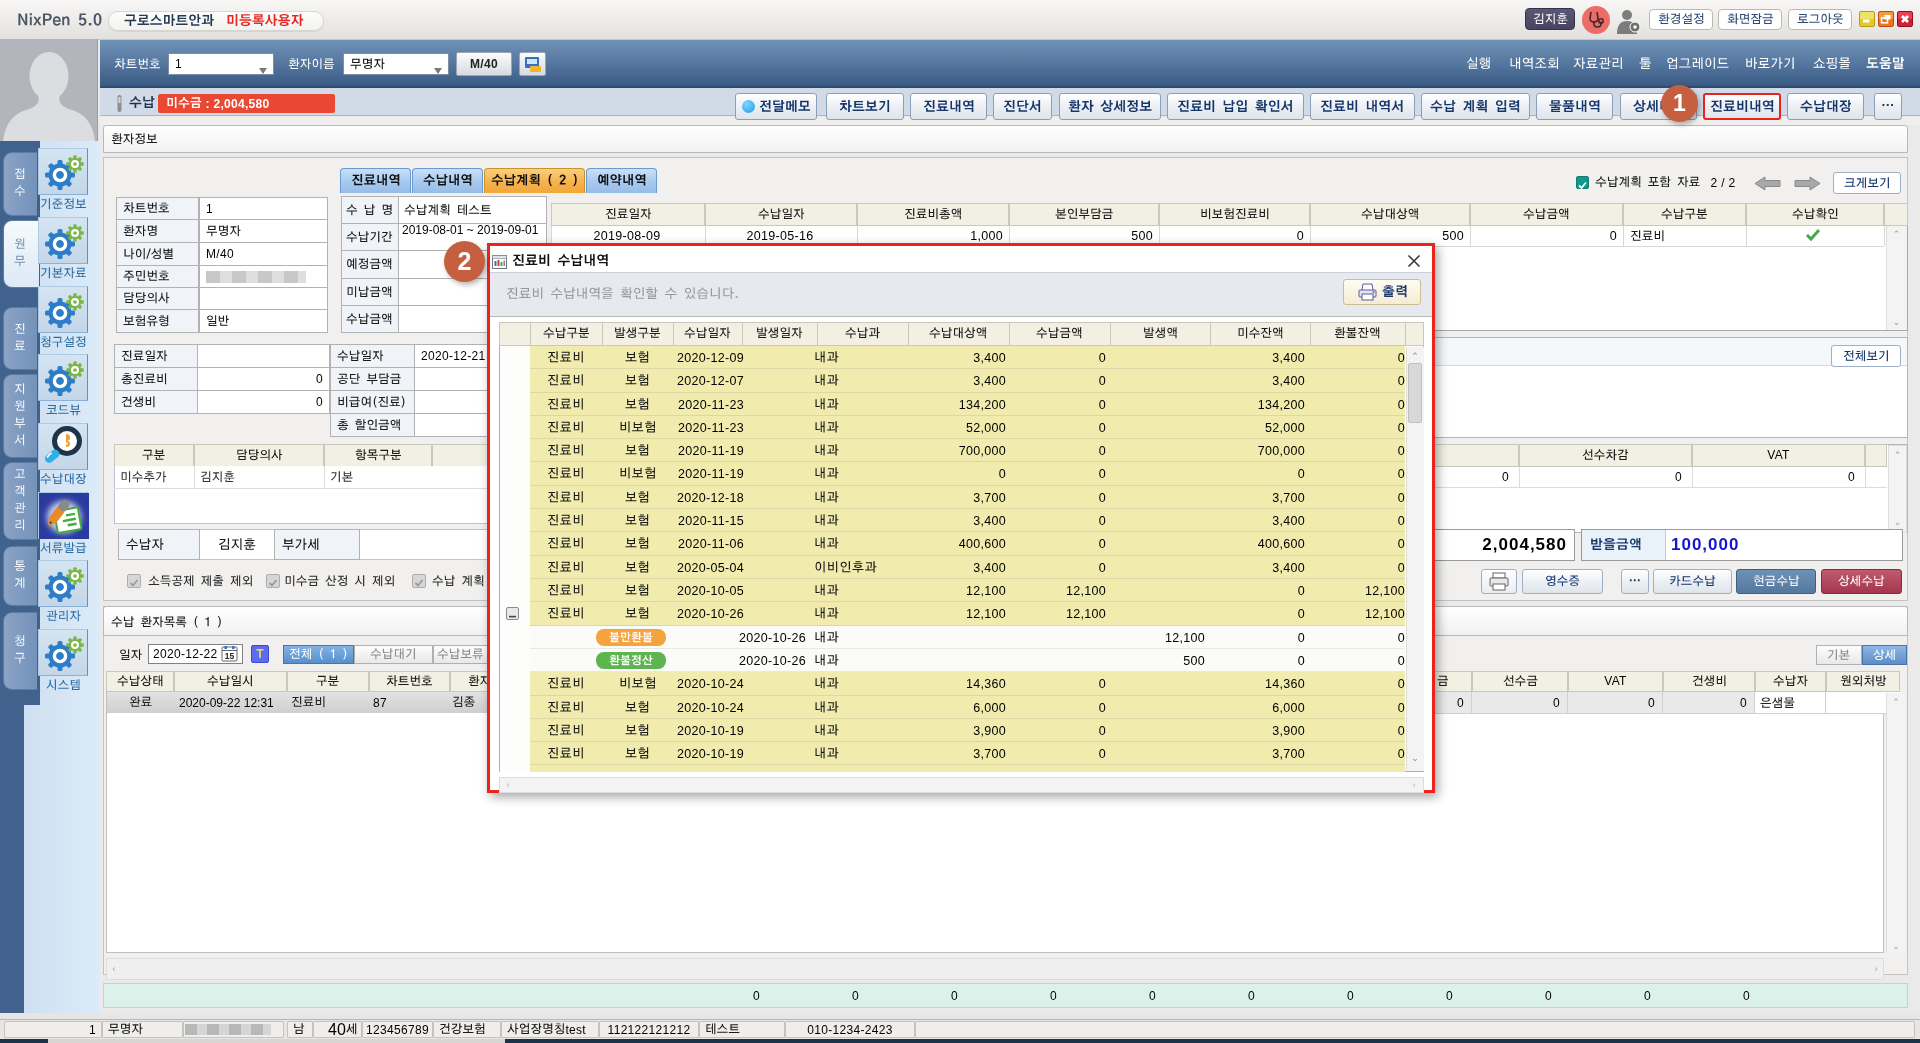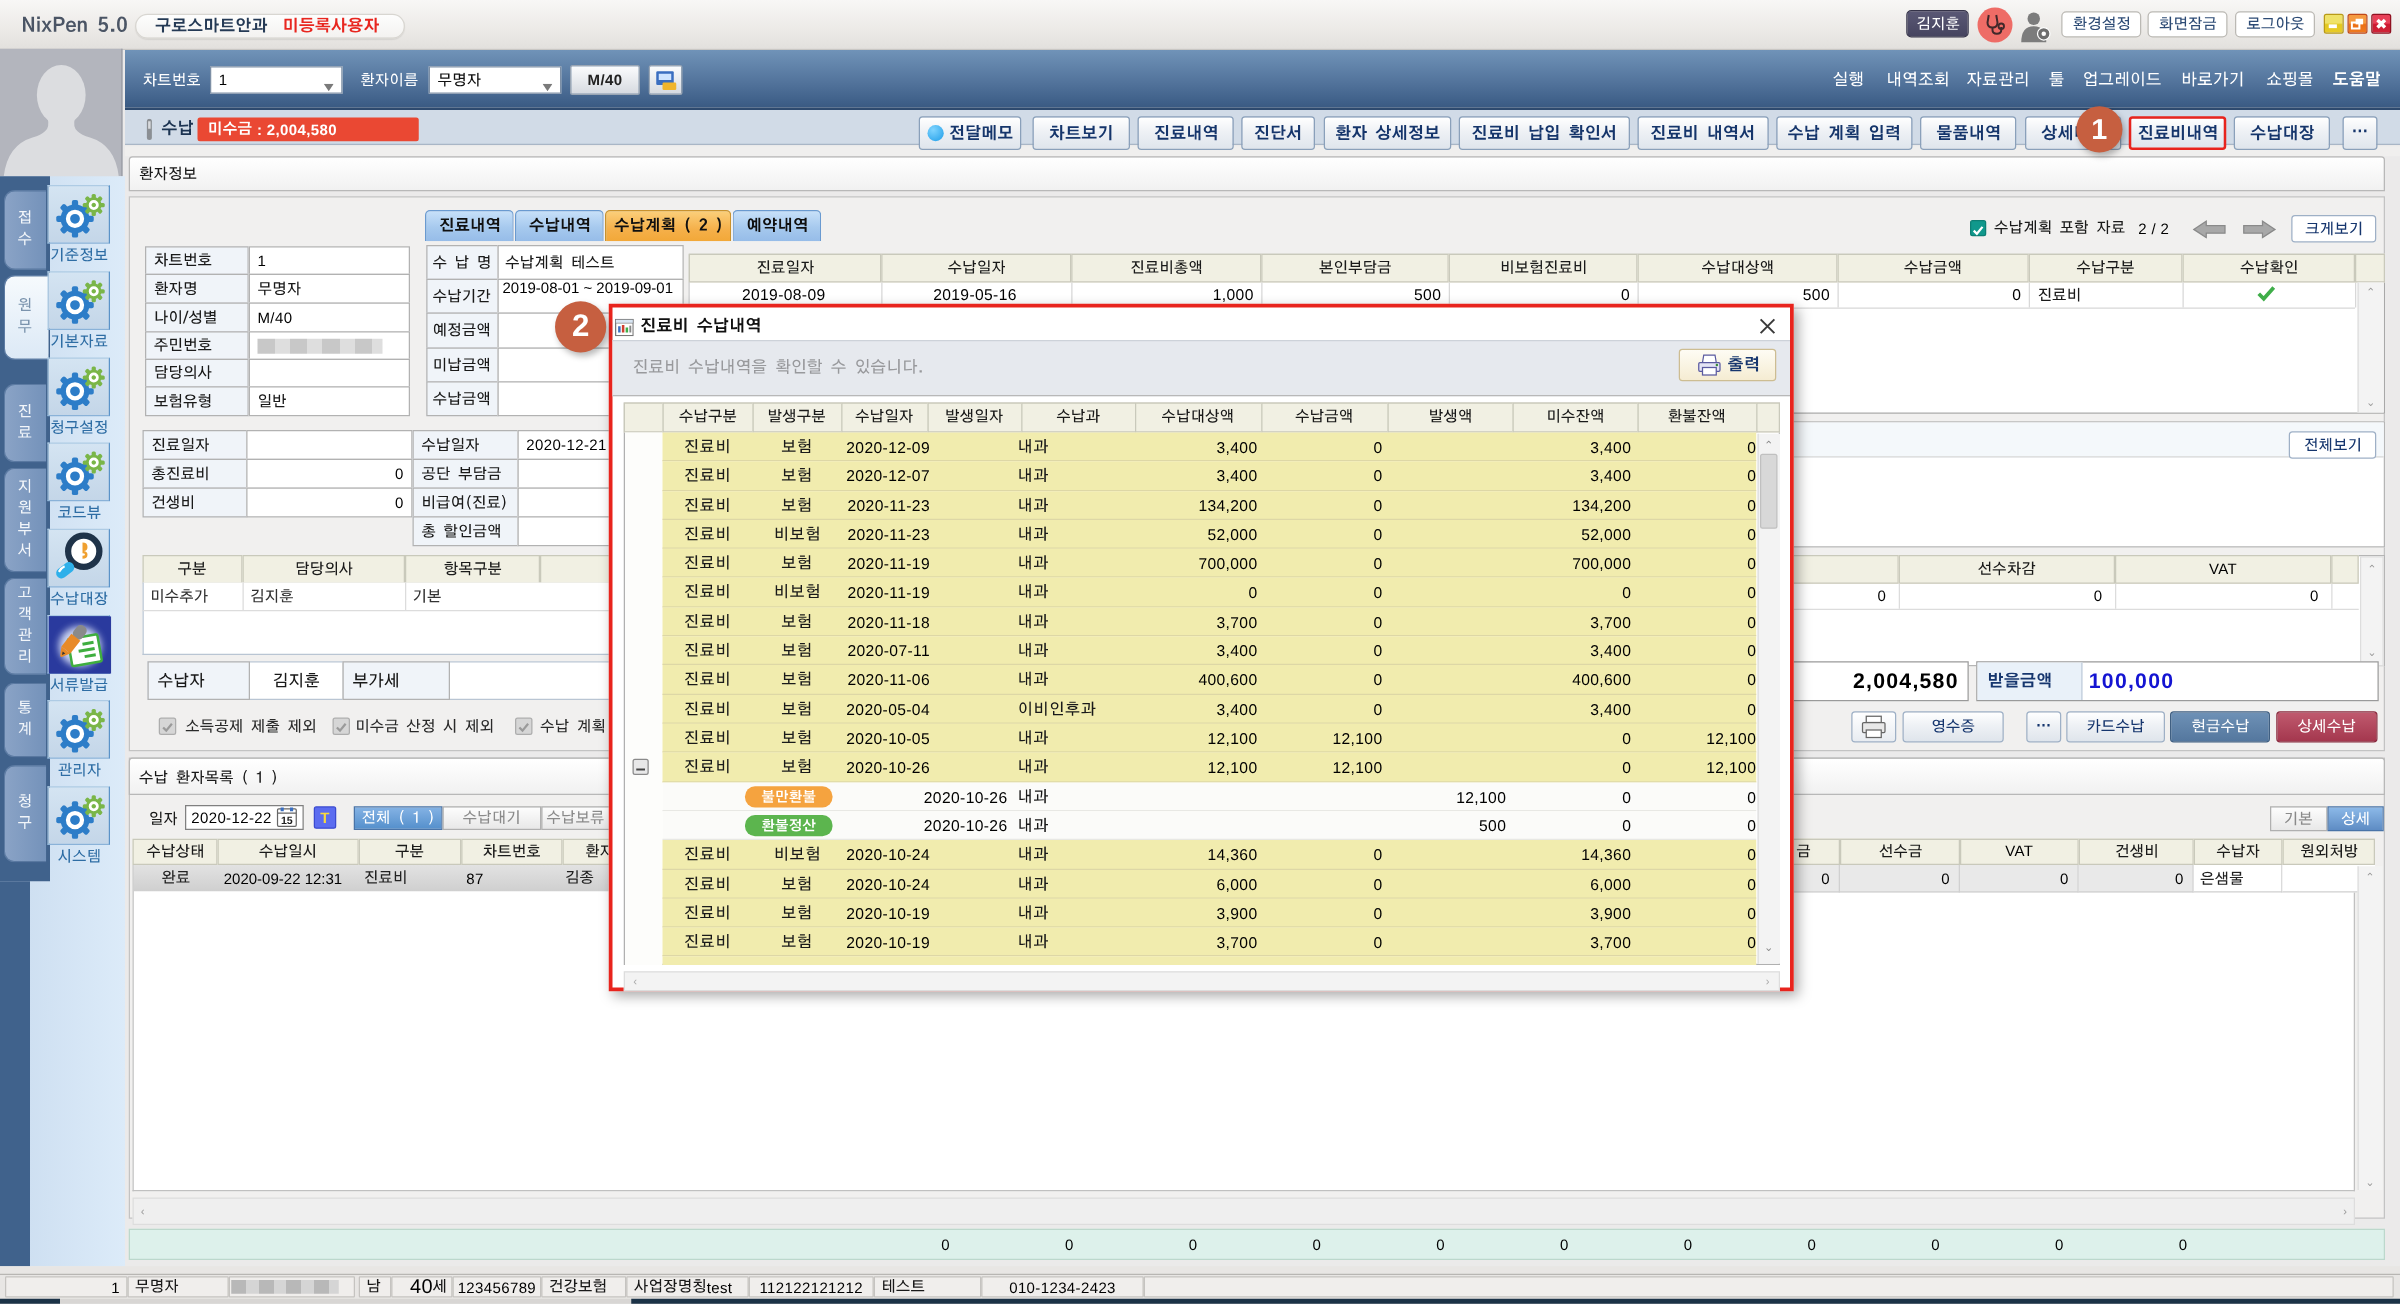--- a/index.html
+++ b/index.html
@@ -2717,21 +2717,21 @@
     <svg class="k" style="width:38.0px;height:13.2px;" viewBox="0 -84 304 106" fill="#1a1a1a">
       <use href="#s134"></use>
     </svg>
   </div>
 <div class="ab" style="left:602px;top:486px;width:71px;height:23px;display:flex;align-items:center;justify-content:center;">
     <svg class="k" style="width:25.3px;height:13.2px;" viewBox="0 -84 203 106" fill="#1a1a1a">
       <use href="#s135"></use>
     </svg>
   </div>
 <div class="ab" style="left:614px;top:486px;width:130px;height:23px;display:flex;align-items:center;justify-content:flex-end;">
-    <span class="n" style="font-size:12.5px">2020-11-18</span>
+    <span class="n" style="font-size:12.5px">2020-12-18</span>
   </div>
 <div class="ab" style="left:814px;top:486px;width:90px;height:23px;display:flex;align-items:center;justify-content:flex-start;">
     <svg class="k" style="width:25.3px;height:13.2px;" viewBox="0 -84 203 106" fill="#1a1a1a">
       <use href="#s136"></use>
     </svg>
   </div>
 <div class="ab" style="left:908px;top:486px;width:98px;height:23px;display:flex;align-items:center;justify-content:flex-end;">
     <span class="n" style="font-size:12.5px">3,700</span>
   </div>
 <div class="ab" style="left:1009px;top:486px;width:97px;height:23px;display:flex;align-items:center;justify-content:flex-end;">
@@ -2748,21 +2748,21 @@
     <svg class="k" style="width:38.0px;height:13.2px;" viewBox="0 -84 304 106" fill="#1a1a1a">
       <use href="#s134"></use>
     </svg>
   </div>
 <div class="ab" style="left:602px;top:509px;width:71px;height:23px;display:flex;align-items:center;justify-content:center;">
     <svg class="k" style="width:25.3px;height:13.2px;" viewBox="0 -84 203 106" fill="#1a1a1a">
       <use href="#s135"></use>
     </svg>
   </div>
 <div class="ab" style="left:614px;top:509px;width:130px;height:23px;display:flex;align-items:center;justify-content:flex-end;">
-    <span class="n" style="font-size:12.5px">2020-07-11</span>
+    <span class="n" style="font-size:12.5px">2020-11-15</span>
   </div>
 <div class="ab" style="left:814px;top:509px;width:90px;height:23px;display:flex;align-items:center;justify-content:flex-start;">
     <svg class="k" style="width:25.3px;height:13.2px;" viewBox="0 -84 203 106" fill="#1a1a1a">
       <use href="#s136"></use>
     </svg>
   </div>
 <div class="ab" style="left:908px;top:509px;width:98px;height:23px;display:flex;align-items:center;justify-content:flex-end;">
     <span class="n" style="font-size:12.5px">3,400</span>
   </div>
 <div class="ab" style="left:1009px;top:509px;width:97px;height:23px;display:flex;align-items:center;justify-content:flex-end;">

